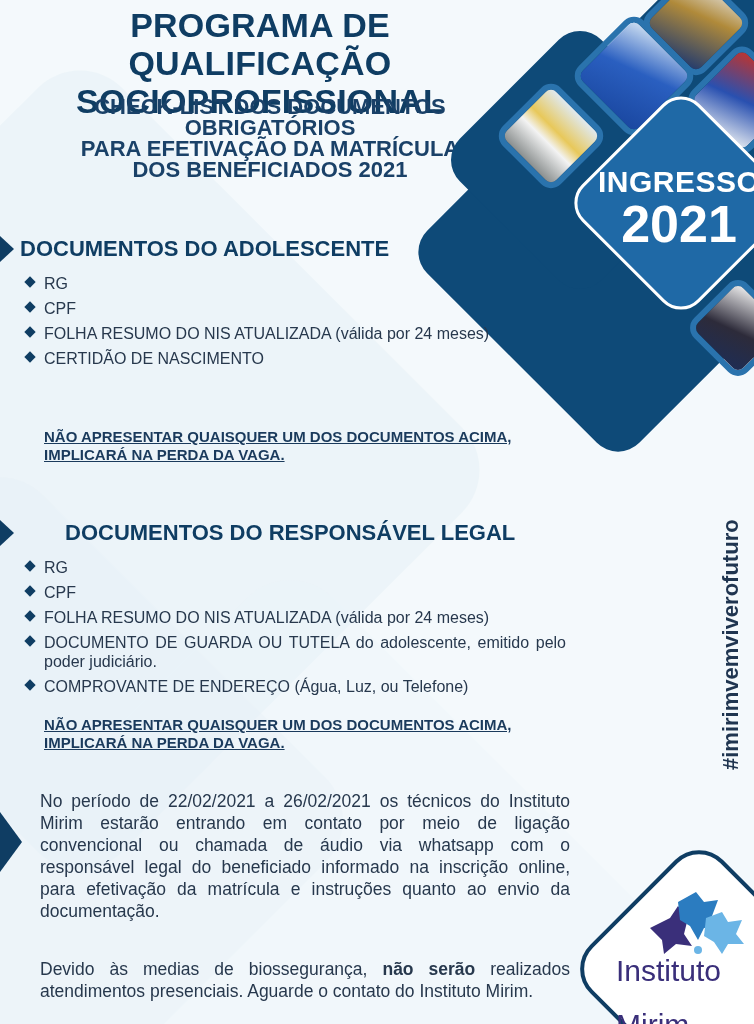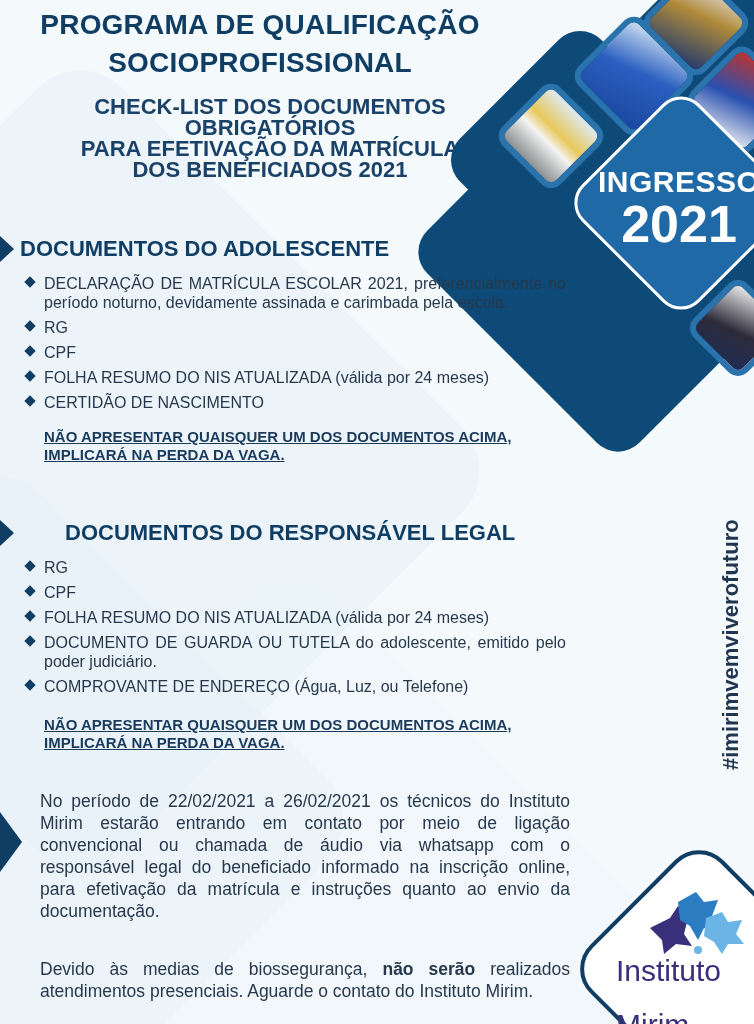--- a/index.html
+++ b/index.html
@@ -2,21 +2,21 @@
 <html><head>
 <meta charset="utf-8">
 <style>
   html, body { margin:0; padding:0; }
   body { width:754px; height:1024px; overflow:hidden; background:#f4f9fc; position:relative; font-family:"Liberation Sans", sans-serif; color:#1f3550; }
   .bg-shape { position:absolute; background:#e6f0f6; transform:rotate(45deg); border-radius:60px; }
   .bg1 { left:-220px; top:170px; width:600px; height:600px; opacity:.55; }
   .bg2 { left:-260px; top:560px; width:520px; height:520px; opacity:.45; }
   .bg3 { left:-60px; top:700px; width:700px; height:700px; opacity:.35; background:#eaf3f8; }
 
-  .title { position:absolute; left:0; width:520px; top:6px; text-align:center; font-weight:700; font-size:28px; line-height:38px; color:#0f3d63; letter-spacing:0.2px; }
+  .title { position:absolute; left:0; width:520px; top:6px; text-align:center; font-weight:700; font-size:34px; line-height:38px; color:#0f3d63; letter-spacing:0.2px; }
   .subtitle { position:absolute; left:30px; width:480px; top:96px; text-align:center; font-weight:700; font-size:22px; line-height:21px; color:#1a4168; }
   .band { position:absolute; background:#0e4a78; transform:rotate(45deg); border-radius:30px; }
   .photo { position:absolute; transform:rotate(45deg); border-radius:14px; border:6px solid #2a73ad; overflow:hidden; }
   .photo-inner { width:100%; height:100%; }
   .ingresso { position:absolute; left:598px; top:120px; width:160px; height:160px; transform:rotate(45deg); border-radius:26px; border:3px solid #ffffff; background:#1f69a6; }
   .ingresso-text { position:absolute; left:598px; top:166px; width:162px; text-align:center; color:#fff; font-weight:700; }
   .ingresso-text .l1 { font-size:30px; line-height:32px; letter-spacing:.5px; }
   .ingresso-text .l2 { font-size:52px; line-height:52px; }
 
   .section-head { position:absolute; left:0; display:flex; align-items:flex-end; }
@@ -80,21 +80,20 @@
     <div class="l1">INGRESSO</div>
     <div class="l2">2021</div>
   </div>
 </div>
 
 <div class="section-head" style="top:236px;">
   <span class="chev"></span>
   <span class="label">DOCUMENTOS DO ADOLESCENTE</span>
 </div>
 <ul class="list" style="top:274px;">
-  <li><span class="dia"></span><span>DECLARAÇÃO DE MATRÍCULA ESCOLAR 2021, preferencialmente no período noturno, devidamente assinada e carimbada pela escola.</span></li>
   <li><span class="dia"></span><span>RG</span></li>
   <li><span class="dia"></span><span>CPF</span></li>
   <li><span class="dia"></span><span>FOLHA RESUMO DO NIS ATUALIZADA (válida por 24 meses)</span></li>
   <li><span class="dia"></span><span>CERTIDÃO DE NASCIMENTO</span></li>
 </ul>
 <div class="warn" style="top:428px;">
   <div>NÃO APRESENTAR QUAISQUER UM DOS DOCUMENTOS ACIMA,</div>
   <div>IMPLICARÁ NA PERDA DA VAGA.</div>
 </div>
 

